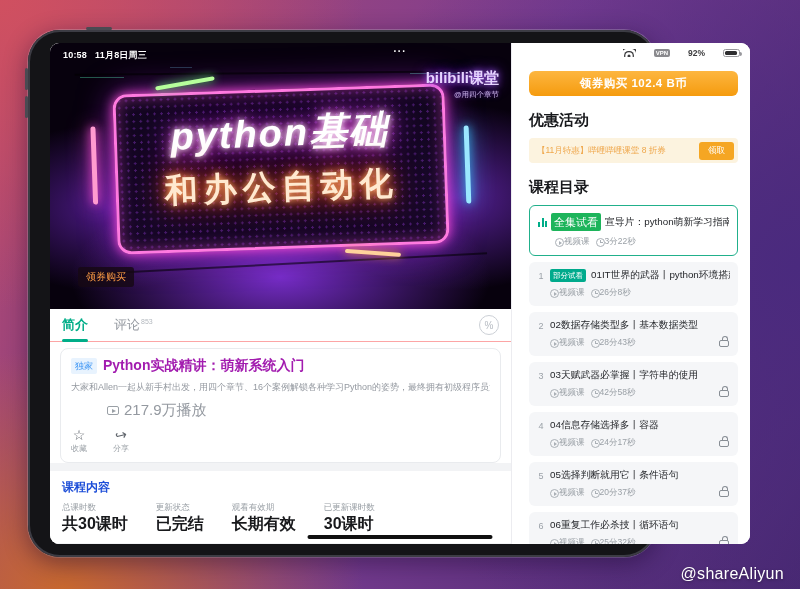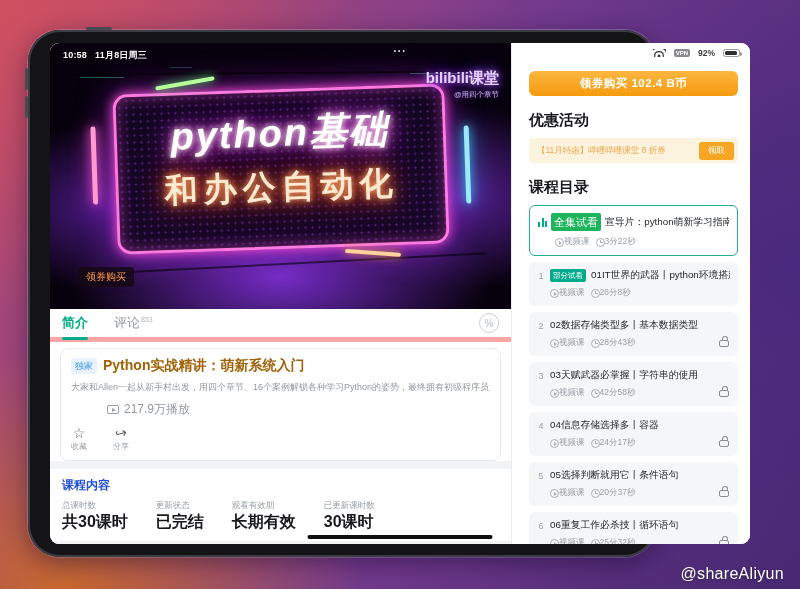--- a/index.html
+++ b/index.html
@@ -24,21 +24,21 @@
   .top-btn { position:absolute; top:-3px; left:58px; width:26px; height:3px; background:#4a4a52; border-radius:2px; }
   .screen {
     position:absolute; left:22px; top:13px; width:700px; height:501px;
     background:#fff; border-radius:9px; overflow:hidden; display:flex;
   }
   
   .statusbar { position:absolute; left:0; top:0; width:100%; height:20px; z-index:30; pointer-events:none; }
   .sb-left { position:absolute; left:13px; top:6px; color:#fff; font-size:9px; font-weight:700; letter-spacing:.2px; }
   .sb-left .date { margin-left:8px; font-weight:600; }
   .sb-dots { position:absolute; left:50%; top:3px; transform:translateX(-50%); color:#fff; font-size:10px; font-weight:700; letter-spacing:1px; }
-  .sb-right { position:absolute; right:10px; top:5px; display:flex; align-items:center; gap:8px; color:#3b3b3d; font-size:8.5px; font-weight:700; }
+  .sb-right { position:absolute; right:10px; top:5px; display:flex; align-items:center; gap:18px; color:#3b3b3d; font-size:8.5px; font-weight:700; }
   .wifi { width:13px; height:8px; position:relative; overflow:hidden; }
   .wifi::before { content:""; position:absolute; left:50%; top:7px; transform:translate(-50%,-50%);
     width:3px; height:3px; border-radius:50%; background:#3b3b3d;
     box-shadow:0 0 0 2.2px #fff, 0 0 0 3.4px #3b3b3d, 0 0 0 5.6px #fff, 0 0 0 6.8px #3b3b3d; }
   .vpn { background:#8a8a8e; color:#fff; font-size:6px; font-weight:700; border-radius:2px; padding:1px 2px; line-height:1; }
   .battery { position:relative; width:17px; height:8.5px; border:1px solid #98989c; border-radius:2.5px; }
   .battery::before { content:""; position:absolute; left:1px; top:1px; bottom:1px; width:80%; background:#2e2e30; border-radius:1.5px; }
   .battery::after { content:""; position:absolute; right:-3px; top:2.2px; width:1.8px; height:3.6px; background:#98989c; border-radius:0 2px 2px 0; }
   
   .pane-left { position:relative; width:461px; height:100%; background:#fff; }
@@ -71,34 +71,34 @@
   .t-top   { left:40px; top:-14px; width:60px; height:4px; background:#b6ff9b; box-shadow:0 0 10px #5aff6a; transform:rotate(-8deg); }
   .t-bot   { right:46px; bottom:-12px; width:56px; height:4px; background:#ffd29b; box-shadow:0 0 10px #ffa53a; transform:rotate(6deg); }
   .wire { position:absolute; left:-40px; right:-40px; height:1.5px; background:rgba(0,0,0,.55); }
   .w1 { top:-20px; transform:rotate(1.5deg); } .w2 { bottom:-18px; transform:rotate(-1deg); }
   .banner-logo { position:absolute; right:12px; top:26px; text-align:right; z-index:5; }
   .banner-logo .main { font-size:15px; font-weight:800; color:#e6d4ff; text-shadow:0 0 6px #a45df0, 0 0 14px #7a2fe0; }
   .banner-logo .sub { margin-top:2px; font-size:7.5px; color:#c9b3e8; text-shadow:0 0 4px rgba(122,47,224,.8); }
   .banner-coupon { position:absolute; left:8px; bottom:22px; background:rgba(22,8,20,.82); color:#ff9d45;
     font-size:10px; padding:3px 8px; border-radius:3px; z-index:5;margin-left:20px; }
   
-  .tabs { display:flex; align-items:center; height:33px; padding:0 12px; border-bottom:5px solid #fca5a5; position:relative; background:#fff; }
+  .tabs { display:flex; align-items:center; height:33px; padding:0 12px; border-bottom:1px solid #fca5a5; position:relative; background:#fff; }
   .tab { font-size:13px; color:#9499a0; margin-right:26px; position:relative; cursor:pointer; }
   .tab.active { color:#00ad88; font-weight:700; }
   .tab.active::after { content:""; position:absolute; left:50%; transform:translateX(-50%); bottom:-8px; width:26px; height:3px; border-radius:2px; background:#00ad88; }
   .tab sup { font-size:7px; color:#b4b9bf; margin-left:1px; }
   .tabs .spacer { flex:1; }
   .circle-ic { width:20px; height:20px; border:1px solid #ccd0d6; border-radius:50%; color:#b6bbc2; font-size:10px; display:flex; align-items:center; justify-content:center; cursor:pointer; }
   
   .course-card { margin:6px 10px 0 10px; border:1px solid #e9ebee; border-radius:8px; padding:8px 10px; }
   .title-row { display:flex; align-items:center; gap:6px; }
   .badge-excl { background:#e8f3fe; color:#3c95f4; font-size:9px; padding:1.5px 4px; border-radius:2px; flex:none; }
-  .course-title { font-size:14px; font-weight:700; color:#a16207; white-space:nowrap;text-align:center; }
+  .course-title { font-size:14px; font-weight:700; color:#a21caf; white-space:nowrap;text-align:center; }
   .course-desc { margin-top:6px; font-size:9px; color:#9499a0; white-space:nowrap; overflow:hidden; }
-  .views-row { margin-top:7px; display:flex; align-items:center; gap:5px; font-size:12px; color:#9499a0;padding-left:36px; }
+  .views-row { margin-top:7px; display:flex; align-items:center; gap:5px; font-size:15px; color:#9499a0;padding-left:36px; }
   .mini-tv { position:relative; width:12px; height:9px; border:1px solid #9aa0a6; border-radius:2px; flex:none; }
   .mini-tv::after { content:""; position:absolute; left:3.5px; top:1.6px; border-left:4px solid #9aa0a6; border-top:2.4px solid transparent; border-bottom:2.4px solid transparent; }
   .actions { margin-top:8px; display:flex; gap:26px; }
   .action { display:flex; flex-direction:column; align-items:center; gap:1px; cursor:pointer; }
   .action .ic { font-size:14px; color:#61666d; line-height:1; }
   .action .lb { font-size:8px; color:#9aa0a6; }
   .band { height:8px; background:#f2f3f5; }
   .section { padding:8px 12px; }
   .section h3 { font-size:12px; font-weight:700; color:#1d4ed8; }
   .stats { display:flex; gap:28px; margin-top:6px; }

